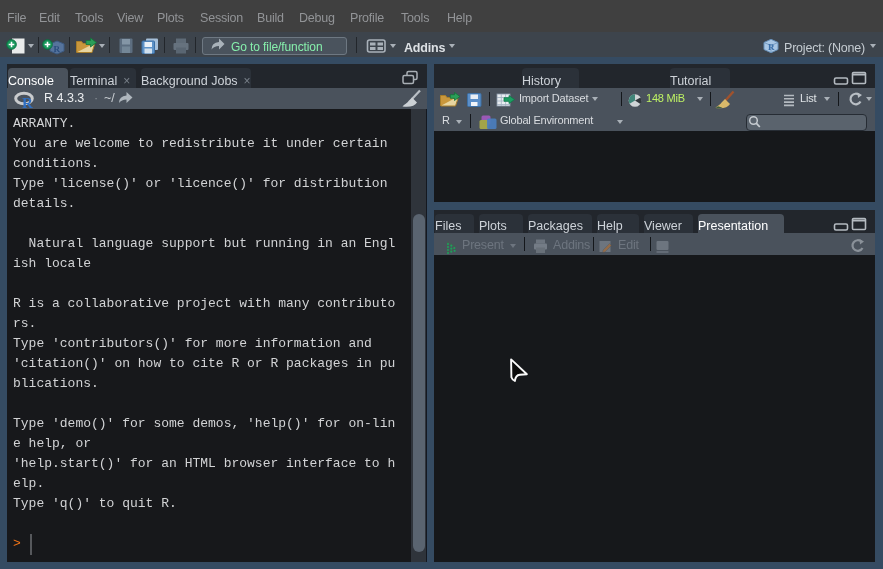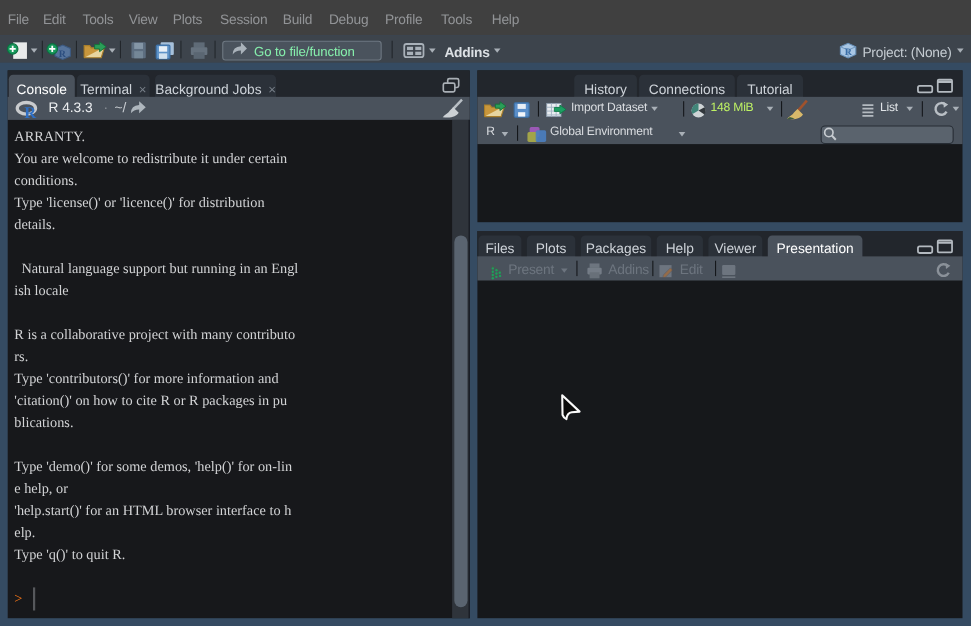--- a/index.html
+++ b/index.html
@@ -6,26 +6,26 @@
 html,body{width:883px;height:569px;overflow:hidden}
 body{position:relative;background:#354b62;font-family:"Liberation Sans",sans-serif}
 .abs{position:absolute}
 #menubar{left:0;top:0;width:883px;height:32px;background:#404040}
 #menubar span{position:absolute;top:11px;font-size:12.5px;letter-spacing:-.2px;color:#929497}
 #toolbar{left:0;top:32px;width:883px;height:25px;background:#3d444c}
 .vsep{position:absolute;width:1px;background:#22262b}
 .darr{position:absolute;width:0;height:0;border-left:3.5px solid transparent;border-right:3.5px solid transparent;border-top:4px solid #a9b0b7}
 .pane{position:absolute;background:#17181b}
 .tabstrip{position:absolute;left:0;top:0;right:0;height:24px;background:#22262c}
-.tab{position:absolute;top:4px;height:24px;background:#2b3139;color:#ced3d9;font-size:12.5px;text-align:center;line-height:26px;border-radius:4px 4px 0 0}
+.tab{position:absolute;top:4px;height:24px;background:#2b3139;color:#ced3d9;font-size:12.5px;text-align:left;line-height:26px;border-radius:4px 4px 0 0}
 .tab.active{background:#4a525c;color:#fff}
 .ptool{position:absolute;left:0;right:0;background:#4a525c}
 .psep{position:absolute;width:1px;background:#14171b}
 .x{color:#79818a;font-size:12px;margin-left:6px}
-#ctext{position:absolute;left:6px;top:50px;font-family:Liberation Serif, serif;font-size:13px;line-height:20px;color:#d2d3d5;white-space:pre;letter-spacing:0px}
+#ctext{position:absolute;left:6px;top:50px;font-family:Liberation Mono, monospace;font-size:13px;line-height:20px;color:#d2d3d5;white-space:pre;letter-spacing:0px}
 .t{position:absolute;font-size:11px;color:#d9dce0;letter-spacing:-.2px}
 .gt{position:absolute;font-size:12.5px;color:#6d757f;letter-spacing:-.2px}
 </style>
 </head>
 <body>
 <div class="abs" id="menubar">
  <span style="left:7px">File</span>
  <span style="left:39px">Edit</span>
  <span style="left:75px">Tools</span>
  <span style="left:117px">View</span>
@@ -89,21 +89,20 @@
 
 <span style="color:#ef7318">&gt;</span></div>
  <div class="abs" style="left:404px;top:45px;width:16px;height:453px;background:#2f343b;border-right:1px solid #141820"></div>
  <div class="abs" style="left:405.5px;top:150px;width:12.5px;height:338px;background:#5a6470;border-radius:6px"></div>
  <div class="abs" style="left:22.8px;top:469.5px;width:2.5px;height:21px;background:#56585c"></div>
 </div>
 
 <div class="pane" id="rtpane" style="left:434px;top:64px;width:441px;height:138px;background:#16181b">
  <div class="tabstrip">
   <div class="tab" style="left:88px;width:57px">History</div>
-  <div class="tab" style="left:147px;width:87px">Connections</div>
   <div class="tab" style="left:236px;width:60px">Tutorial</div>
  </div>
  <div class="ptool" style="top:24px;height:22px"></div>
  <div class="ptool" style="top:46px;height:21px"></div>
  <span class="t" style="left:85px;top:28px">Import Dataset</span>
  <span class="t" style="left:212px;top:28px;color:#bef264">148 MiB</span>
  <span class="t" style="left:366px;top:28px;color:#dfe3e6">List</span>
  <div class="psep" style="left:55px;top:28px;height:14px"></div>
  <div class="psep" style="left:187px;top:28px;height:14px"></div>
  <div class="psep" style="left:276px;top:28px;height:14px"></div>

